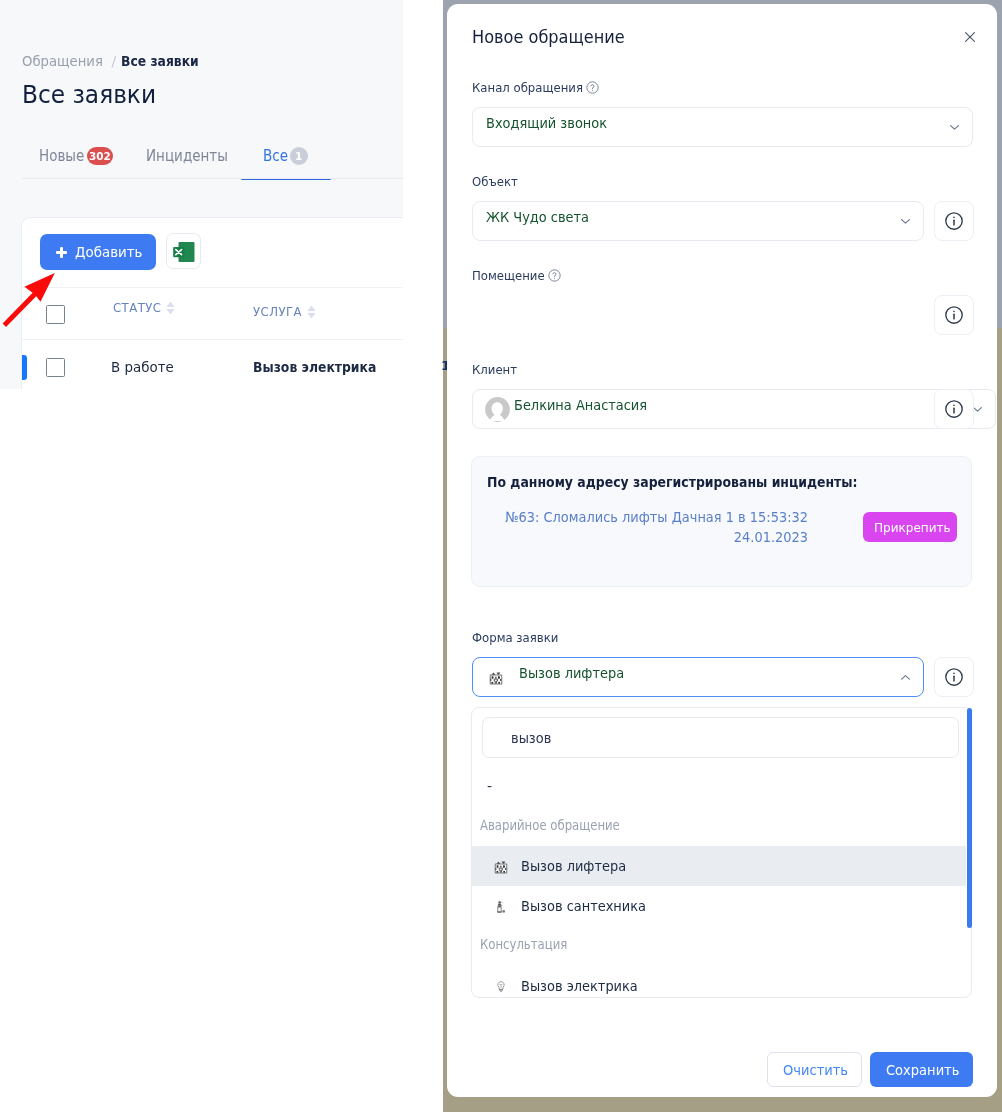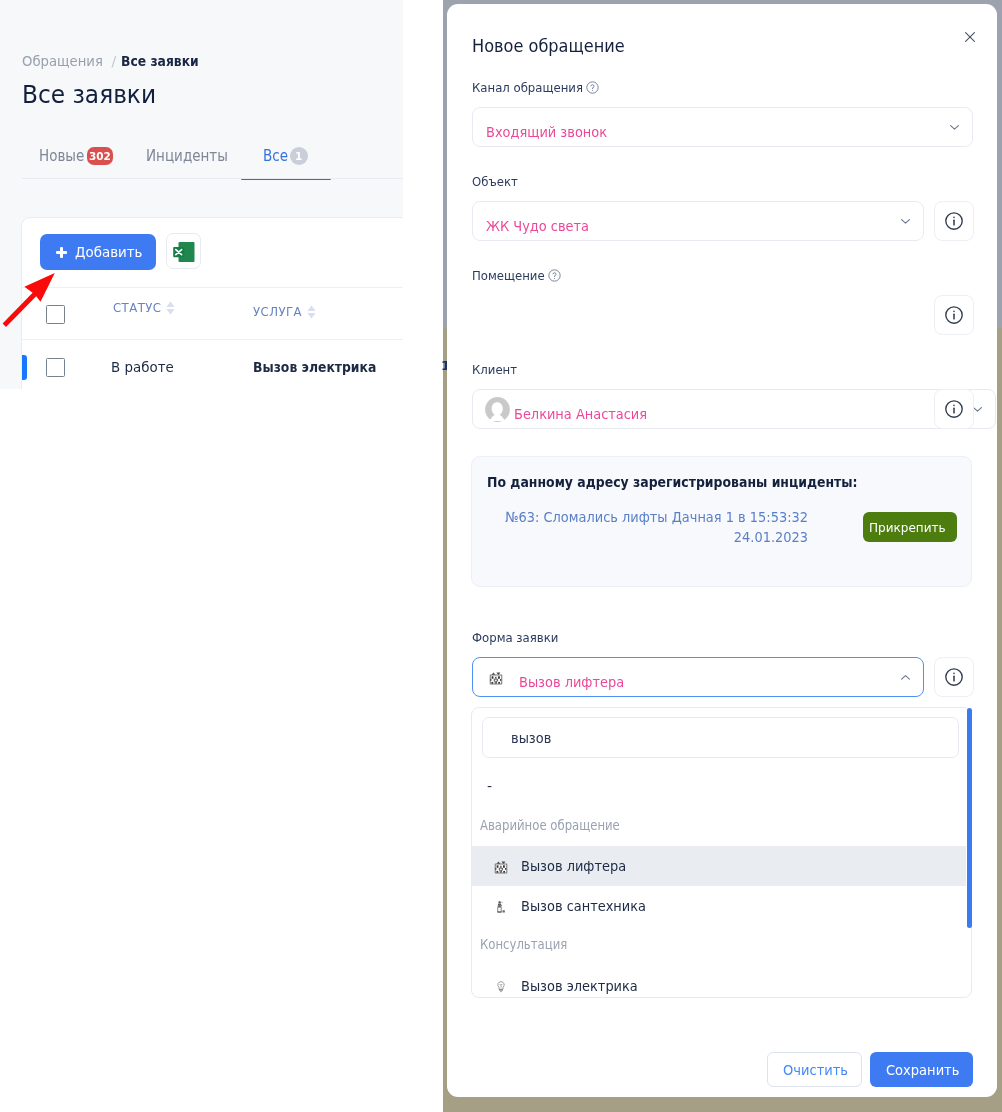--- a/index.html
+++ b/index.html
@@ -25,21 +25,21 @@
                 font-weight:400; color:#12203e; }
   .page-title .tx { transform:scaleX(0.97); }
 
   .tab { position:absolute; top:103px; display:flex; align-items:center; gap:4px;
          font-size:15px; color:#7e8697; height:18px; }
   .tab .tx { transform:scaleX(0.9); }
   .tab.active { color:#3573df; }
   .tab-underline { position:absolute; height:2.5px; background:#2f6bdf; border-radius:2px; top:133.5px; }
   .badge { display:inline-flex; align-items:center; justify-content:center;
            border-radius:10px; font-size:11px; font-weight:700; color:#fff; height:18px; padding:0 3.5px; min-width:18px; position:absolute; }
-  .badge.red { width:26px; padding:0;border-radius:7px; }
+  .badge.red { width:26px; padding:0; }
   .badge.grey { width:18px; padding:0; }
   .badge .tx { transform:scaleX(0.95); }
   .badge.red  { background:#d9504e; }
   .badge.grey { background:#c9ced8; }
   .tabs-rule { position:absolute; left:22px; top:134px; width:908px; height:1px; background:#e8ebf0; }
 
   .card { position:absolute; left:21px; top:173px; width:896px; height:350px;
           background:#fff; border:1px solid #e9ecf3; border-radius:9px; }
   .btn-add { position:absolute; left:40px; top:190px; width:116px; height:36px;
              background:#3e7bf2; border-radius:7px; color:#fff; font-size:14.5px;
@@ -70,49 +70,49 @@
   .arrow-svg { position:absolute; left:-1px; top:224px; width:60px; height:60px; }
 
   
   .ov-top { position:absolute; left:443px; top:0; width:559px; height:328px; background:#9da3ae; }
   .ov-bot { position:absolute; left:443px; top:328px; width:559px; height:784px; background:#a59f86; }
   .ov-num { position:absolute; left:441px; top:358px; font-size:13px; color:#17316b; font-weight:700; }
 
   
   .modal { position:absolute; left:447px; top:4px; width:550px; height:1093px;
            background:#fff; border-radius:11px; overflow:hidden; }
-  .modal-title { position:absolute; left:25px; top:31px; font-size:18.5px; font-weight:400;
+  .modal-title { position:absolute; left:25px; top:22px; font-size:18.5px; font-weight:400;
                  color:#15213c; line-height:22px; }
   .modal-title .tx { transform:scaleX(0.873); }
   .modal-close { position:absolute; left:514px; top:24px; width:18px; height:18px; cursor:pointer; }
 
   .flabel { position:absolute; font-size:13px; color:#2b3b5e; line-height:17px; white-space:nowrap; }
   .flabel .tx { transform:scaleX(0.9); }
   .qmark { position:absolute; width:13px; height:13px; top:2px; }
 
   .field { position:absolute; height:40px; background:#fff;
            border:1px solid #e7eaf1; border-radius:8px; }
-  .field .val { position:absolute; left:13px; top:15px; font-size:14px; color:#ec4899; line-height:18px; }
+  .field .val { position:absolute; left:13px; top:6px; font-size:14px; color:#14532d; line-height:18px; }
   .field .chev { position:absolute; right:12.5px; top:15.5px; }
   .ibtn { position:absolute; width:40px; height:40px; background:#fff;
           border:1px solid #edeff5; border-radius:8px; display:flex; align-items:center; justify-content:center; }
 
   .avatar { position:absolute; left:12px; top:7px; width:25px; height:25px; border-radius:50%;
             background:transparent; overflow:visible; display:block; }
   .field.focused { border:1px solid #4f90f7; }
   .ficon { position:absolute; left:16px; top:12px; width:15px; height:15px; }
 
   .inc-box { position:absolute; left:471px; top:456px; width:501px; height:131px;
              background:#f7f9fc; border:1px solid #eceff5; border-radius:9px; }
   .inc-title { position:absolute; left:487px; top:473px; font-size:14.5px; font-weight:700; color:#15213c; line-height:19px; }
   .inc-title .tx { transform:scaleX(0.86); }
   .inc-link { position:absolute; left:487px; top:507px; width:322px; font-size:14px; line-height:20px; color:#5a7fc9;text-align:right; }
   .inc-link .tx { transform:scaleX(0.925); display:block; white-space:normal; width:347px; }
-  .inc-btn { position:absolute; left:863px; top:512px; width:94px; height:30px; background:#4d7c0f;
-             border-radius:6px; color:#fff; font-size:13px; display:flex; align-items:center; justify-content:center; }
+  .inc-btn { position:absolute; left:863px; top:512px; width:94px; height:30px; background:#d946ef;
+             border-radius:6px; color:#fff; font-size:13px; display:flex; align-items:center; justify-content:flex-end; }
 
   .dd { position:absolute; left:471px; top:707px; width:501px; height:291px;
         background:#fff; border:1px solid #e7eaf1; border-radius:8px; }
   .dd-hl { position:absolute; left:472px; top:846px; width:494px; height:40px; background:#e9edf1; }
   .dd-search { position:absolute; left:482px; top:717px; width:477px; height:41px;
                border:1px solid #e7eaf1; border-radius:7px; }
   .dd-search > span { position:absolute; left:11px; top:11px; font-size:14px; color:#2b3550; line-height:18px;margin-left:17px; }
   .dd-dash { position:absolute; left:487px; top:778px; font-size:14px; color:#2b3550; }
   .dd-group { position:absolute; left:480px; font-size:13.5px; color:#9aa2b1; line-height:18px; }
   .dd-group .tx { transform:scaleX(0.865); }

